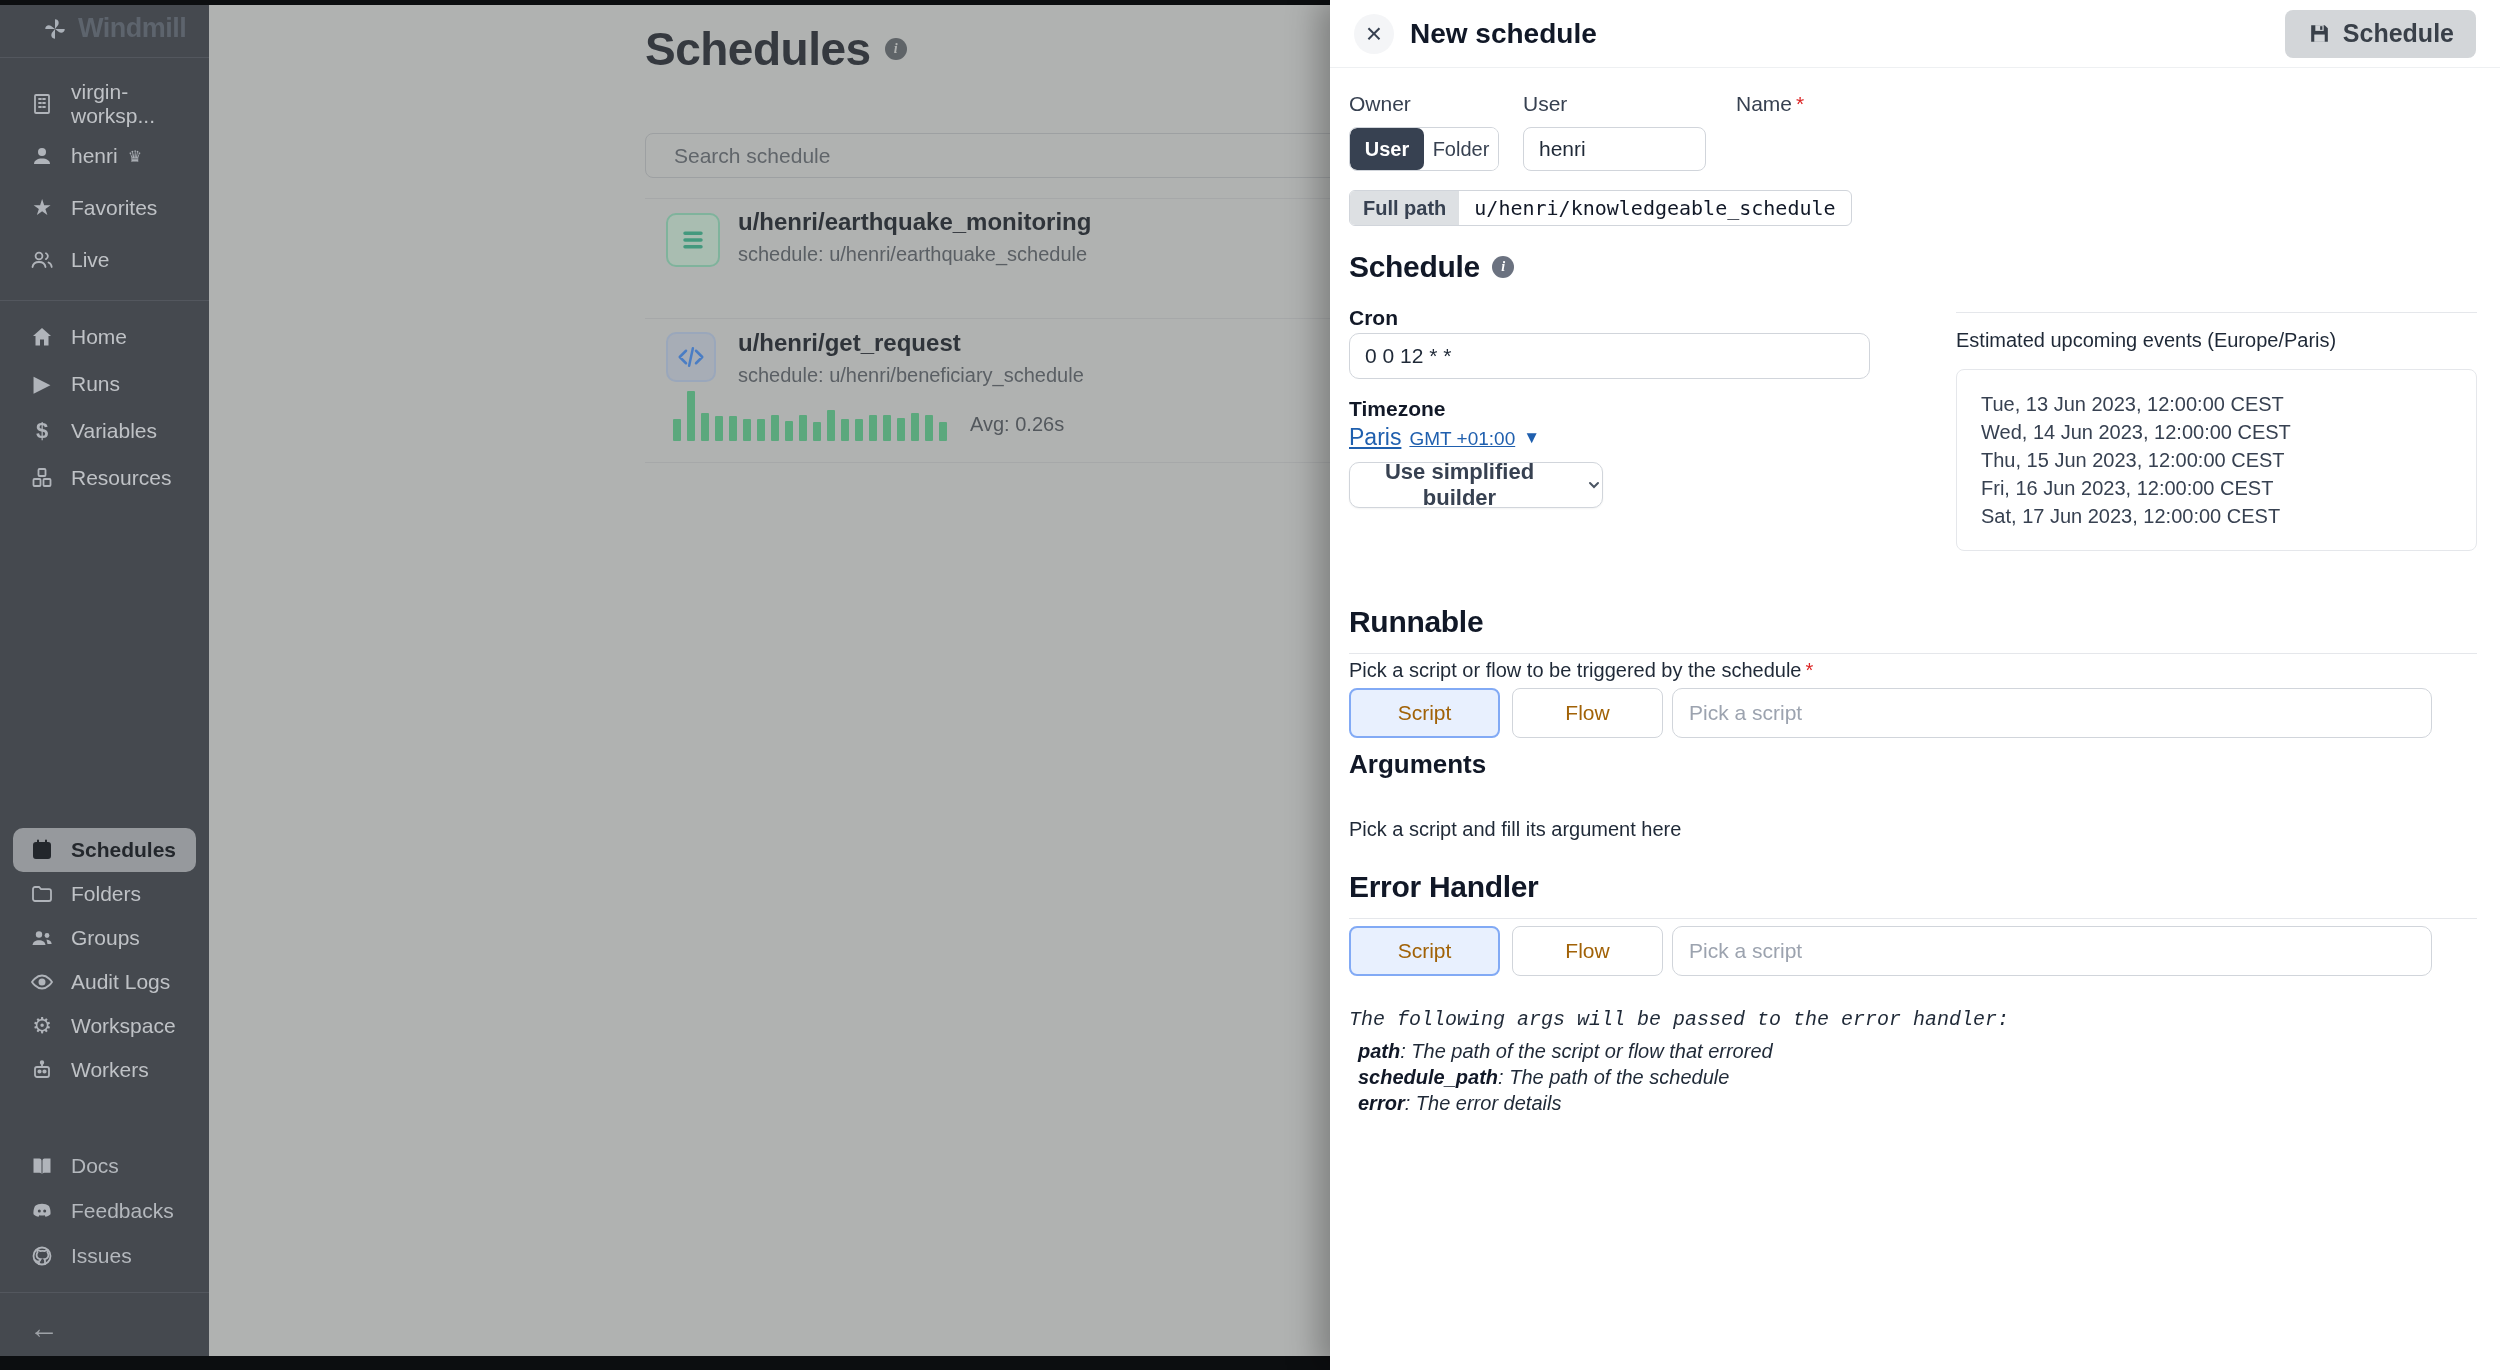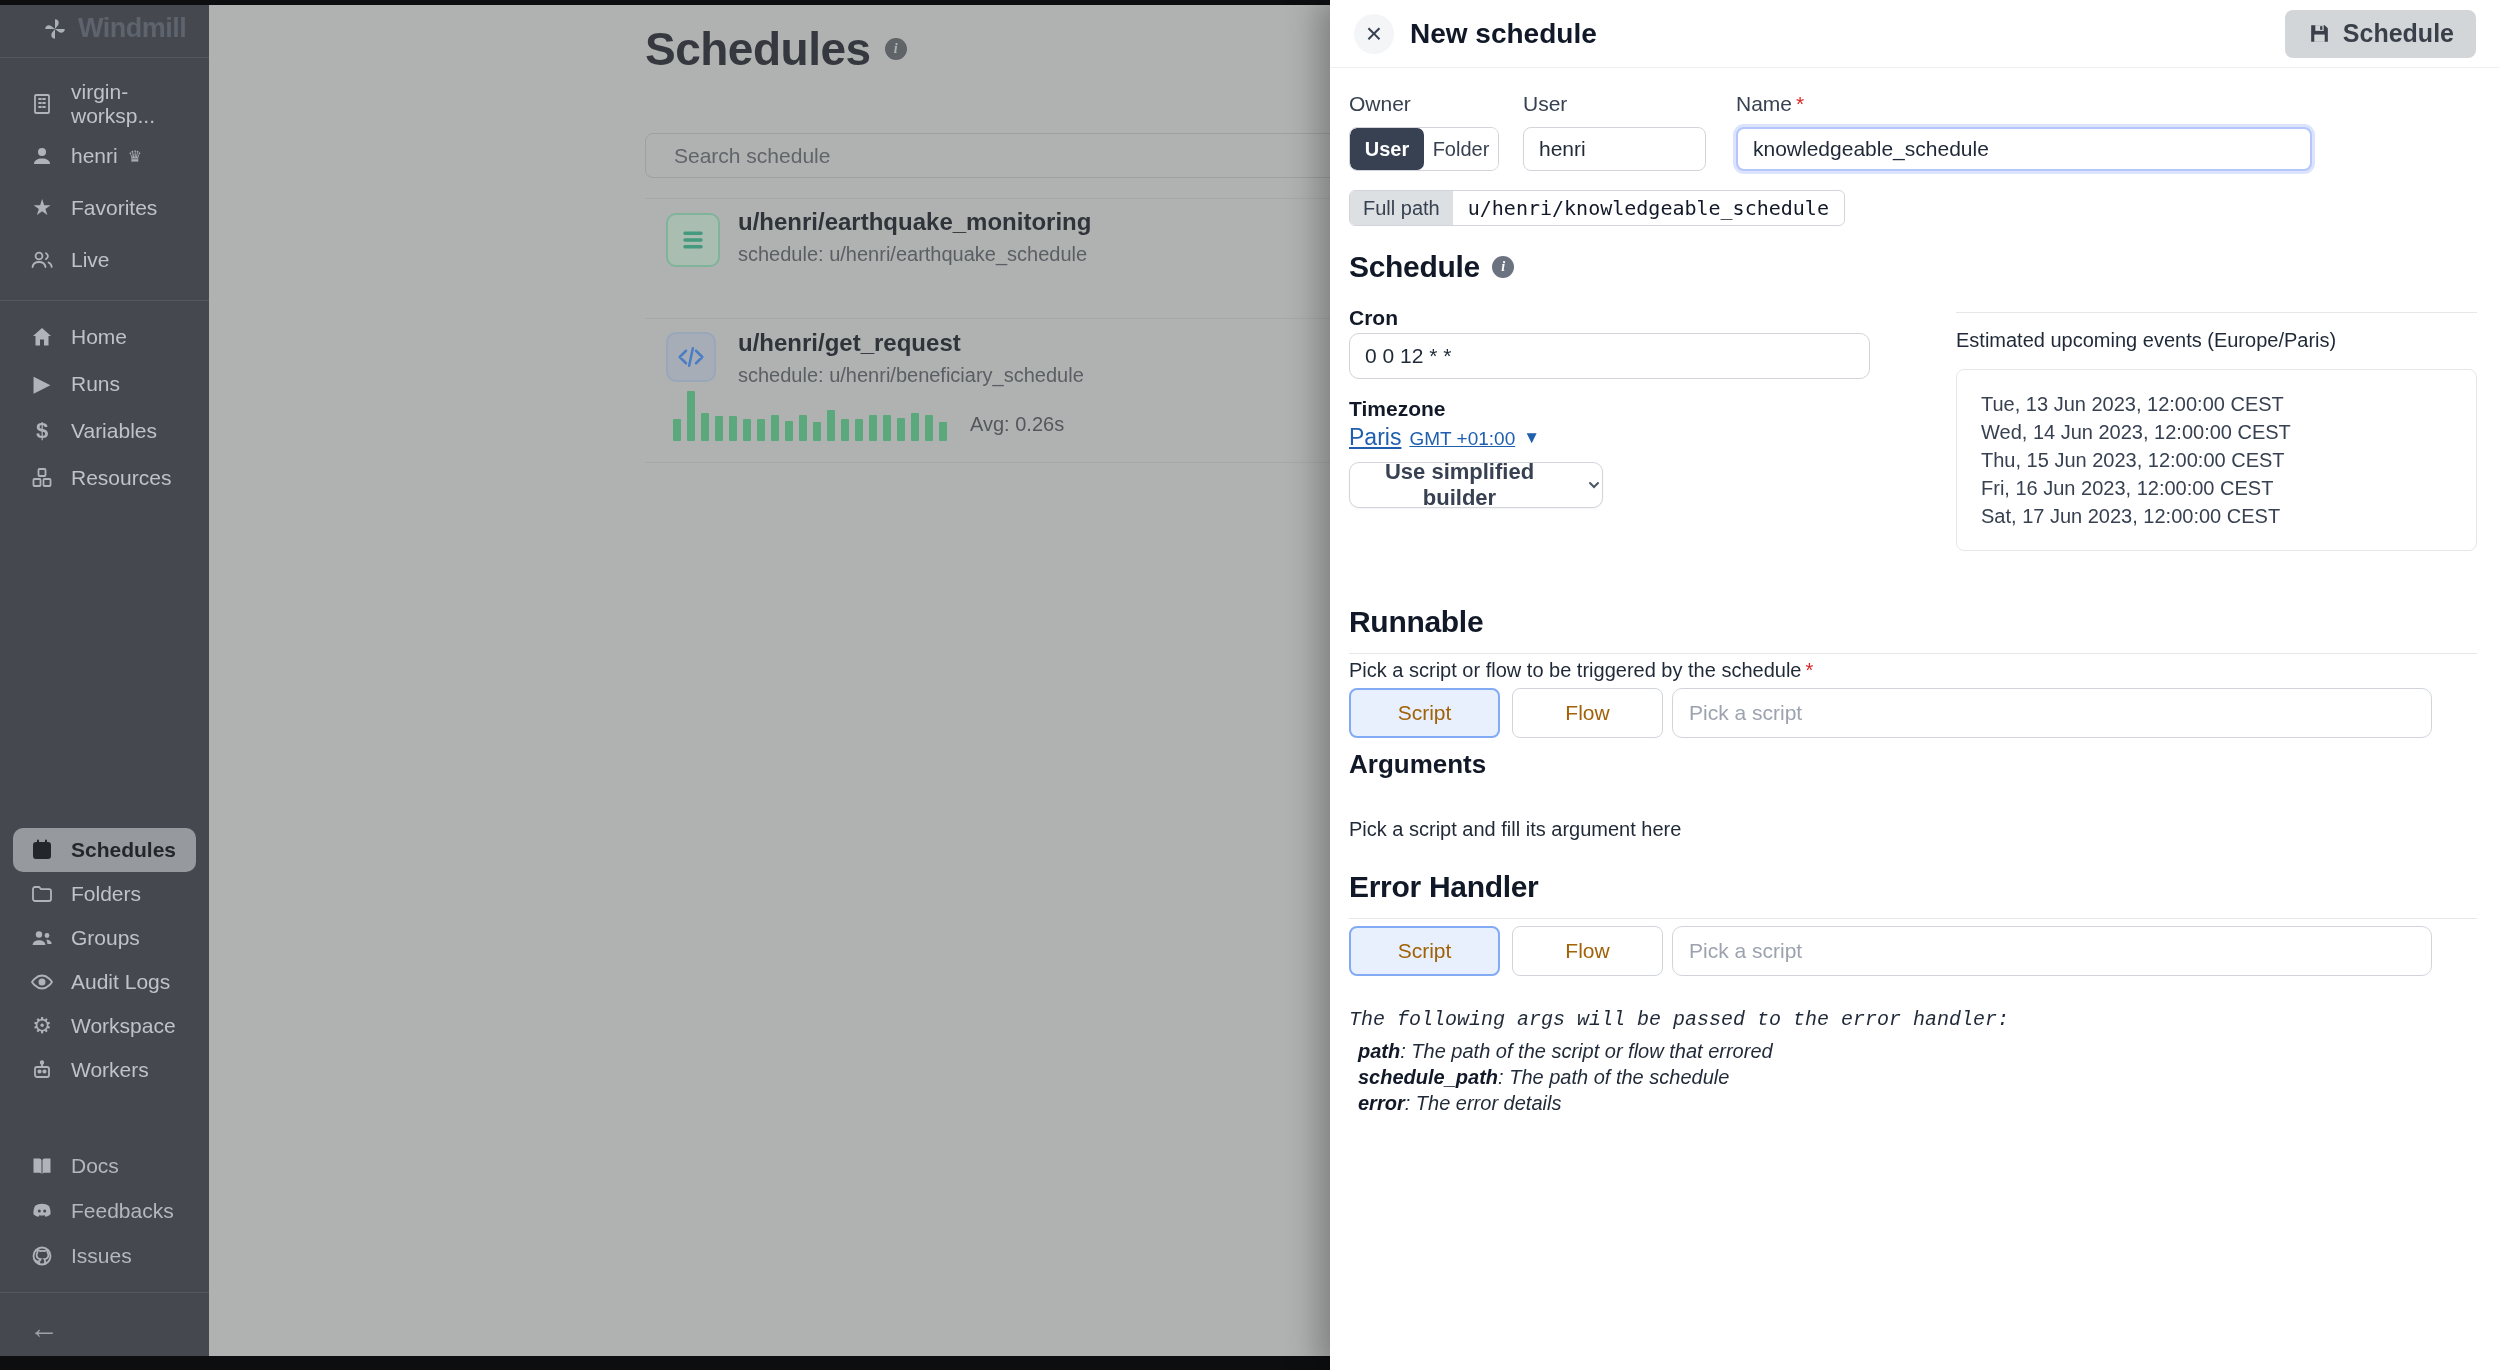--- a/index.html
+++ b/index.html
@@ -84,21 +84,21 @@
   .toggle-seg.sel { background:#374151; color:#fff; font-weight:700; border-radius:7px; }
 
   .text-input { height:44px; border:1px solid #d1d5db; border-radius:8px; font-size:21px; color:#1f2937;
     padding:0 15px; outline:none; margin-top:11px; font-family:inherit; background:#fff; }
   .text-input::placeholder { color:#9ca3af; }
   .name-input { border:2px solid #b4c6fc; box-shadow:0 0 0 3px #dbe3fd; }
 
   .fullpath { display:inline-flex; align-items:stretch; border:1px solid #d1d5db; border-radius:6px;
     overflow:hidden; height:36px; background:#fff; }
   .fullpath-chip { background:#dde0e3; display:flex; align-items:center; padding:0 13px; font-size:20px;
-    font-weight:400; color:#374151; }
+    font-weight:700; color:#374151; }
   .fullpath-val { display:flex; align-items:center; padding:0 15px;
     font-family:"DejaVu Sans Mono","Liberation Mono",monospace; font-size:20px; color:#111827; }
 
   .section-h { font-size:30px; font-weight:800; color:#111827; letter-spacing:-0.3px;
     display:flex; align-items:center; gap:12px; }
   .section-h .info-dot { background:#6b7280; color:#fff; }
   .bold-label { font-size:21px; font-weight:700; color:#111827; }
   .tz-link { display:flex; align-items:baseline; gap:8px; color:#1f5fae; cursor:pointer; }
   .tz-city { font-size:23px; text-decoration:underline; }
   .tz-offset { font-size:19px; text-decoration:underline; }
@@ -384,21 +384,20 @@
       </div>
     </div>
     <div class="abs" style="left:193px; top:92px;">
       <div class="field-label">User</div>
       <input class="text-input" style="width: 183px;" value="henri">
     </div>
     <div class="abs" style="left:406px; top:92px;">
       <div class="field-label">
         <span>Name</span><span class="req">*</span>
       </div>
-      <input class="text-input name-input" style="width: 576px;" value="knowledgeable_schedule">
     </div>
 
     <div class="abs fullpath" style="left:19px; top:190px;">
       <span class="fullpath-chip">Full path</span>
       <span class="fullpath-val">u/henri/knowledgeable_schedule</span>
     </div>
 
     <div class="abs section-h" style="left:19px; top:250px;">
       <span>Schedule</span>
       <span class="info-dot">i</span>

